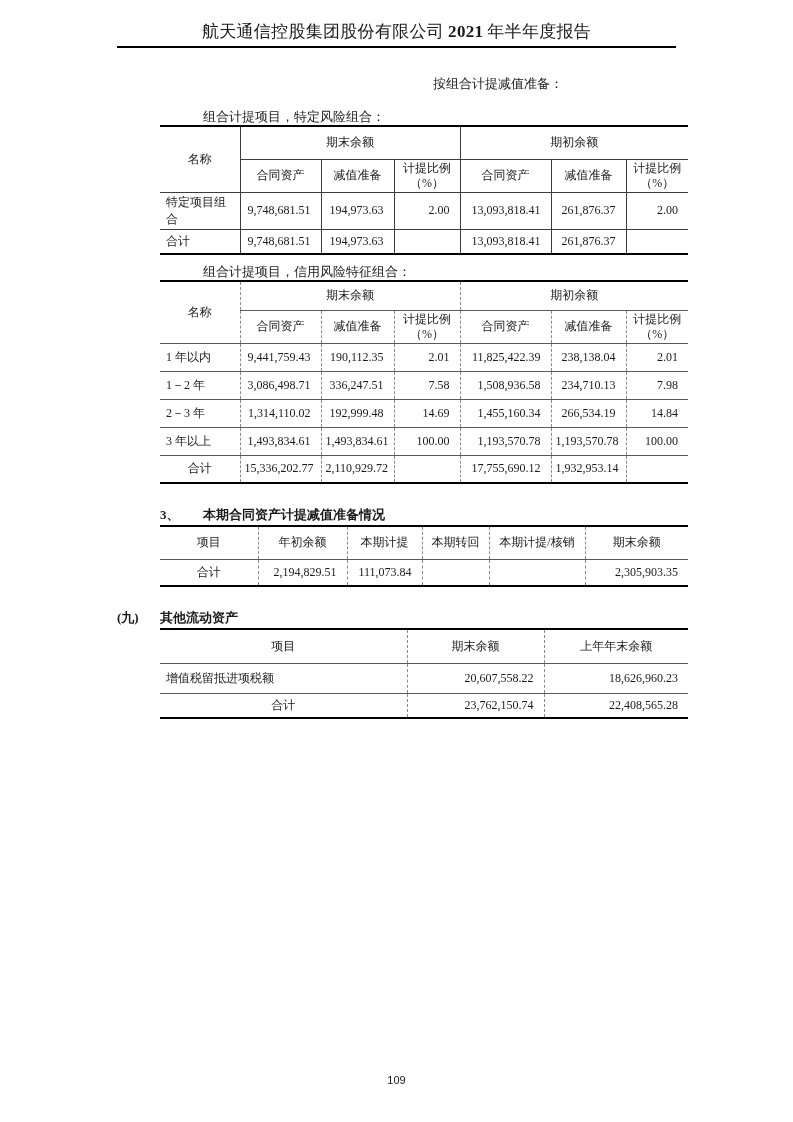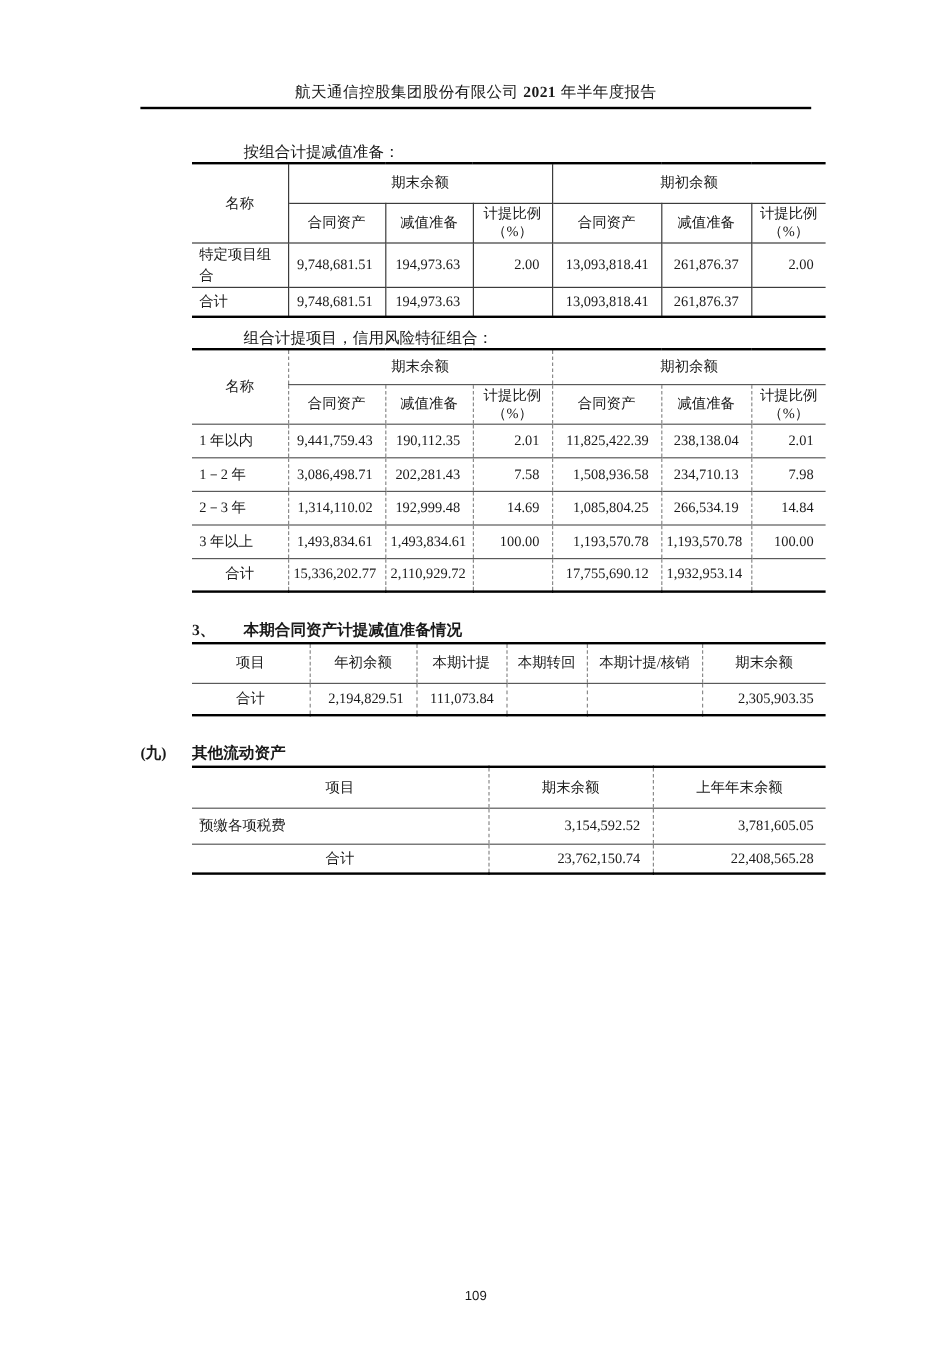--- a/index.html
+++ b/index.html
@@ -11,33 +11,33 @@
     margin: 0 auto;
     background: #ffffff;
     font-family: "Liberation Serif", "DejaVu Serif", serif;
     color: #1a1a1a;
     overflow: hidden;
   }
 
   
   .doc-header {
     margin: 0 117px;
-    padding-top: 68px;
+    padding-top: 20px;
     padding-bottom: 3px;
     border-bottom: 2px solid #000;
     text-align: center;
-    font-size: 13px;
+    font-size: 17px;
     letter-spacing: 0.3px;
     white-space: nowrap;
   }
   .doc-header .year { font-weight: bold; margin: 0 4px; }
 
   
   .para { font-size: 13px; line-height: 17px; margin-left: 203px; }
-  #para-by-portfolio  { margin-top: 27px; }
+  #para-by-portfolio  { margin-top: 27px; text-align: center; }
   #para-specific-risk { margin-top: 16px; }
   #para-credit-risk   { margin-top: 8px; }
 
   .sec-title { display: flex; font-weight: bold; font-size: 13px; line-height: 17px; }
   .sec-title .sec-num { width: 43px; flex: 0 0 43px; }
   #section-3 { margin: 22px 0 2px 160px; }
   #section-9 { margin: 22px 0 2px 117px; }
 
   
   table.tbl {
@@ -105,20 +105,21 @@
 </head>
 <body>
 
 <div class="page">
 
   <div class="doc-header">
     <span>航天通信控股集团股份有限公司</span><span class="year">2021</span><span>年半年度报告</span>
   </div>
 
   <p class="para" id="para-by-portfolio">按组合计提减值准备：</p>
+  <p class="para" id="para-specific-risk">组合计提项目，特定风险组合：</p>
 
   <table class="tbl" id="tbl-specific">
     <colgroup>
       <col style="width:80px">
         <col style="width:81px">
         <col style="width:73px">
         <col style="width:66px">
       <col style="width:91px">
         <col style="width:75px">
         <col style="width:62px">
@@ -205,32 +206,32 @@
         <td class="num">9,441,759.43</td>
         <td class="num">190,112.35</td>
         <td class="num">2.01</td>
         <td class="num">11,825,422.39</td>
         <td class="num">238,138.04</td>
         <td class="num">2.01</td>
       </tr>
       <tr>
         <td class="name">1－2 年</td>
         <td class="num">3,086,498.71</td>
-        <td class="num">202,281.43</td>
+        <td class="num">336,247.51</td>
         <td class="num">7.58</td>
         <td class="num">1,508,936.58</td>
         <td class="num">234,710.13</td>
         <td class="num">7.98</td>
       </tr>
       <tr>
         <td class="name">2－3 年</td>
         <td class="num">1,314,110.02</td>
         <td class="num">192,999.48</td>
         <td class="num">14.69</td>
-        <td class="num">1,085,804.25</td>
+        <td class="num">1,455,160.34</td>
         <td class="num">266,534.19</td>
         <td class="num">14.84</td>
       </tr>
       <tr>
         <td class="name">3 年以上</td>
         <td class="num">1,493,834.61</td>
         <td class="num">1,493,834.61</td>
         <td class="num">100.00</td>
         <td class="num">1,193,570.78</td>
         <td class="num">1,193,570.78</td>
@@ -297,23 +298,23 @@
     </colgroup>
     <thead>
       <tr>
         <th>项目</th>
         <th>期末余额</th>
         <th>上年年末余额</th>
       </tr>
     </thead>
     <tbody>
       <tr>
-        <td class="name">预缴各项税费</td>
-        <td class="num">3,154,592.52</td>
-        <td class="num">3,781,605.05</td>
+        <td class="name">增值税留抵进项税额</td>
+        <td class="num">20,607,558.22</td>
+        <td class="num">18,626,960.23</td>
       </tr>
       <tr class="total">
         <td class="ctr">合计</td>
         <td class="num">23,762,150.74</td>
         <td class="num">22,408,565.28</td>
       </tr>
     </tbody>
   </table>
 
   <div class="page-number">109</div>

